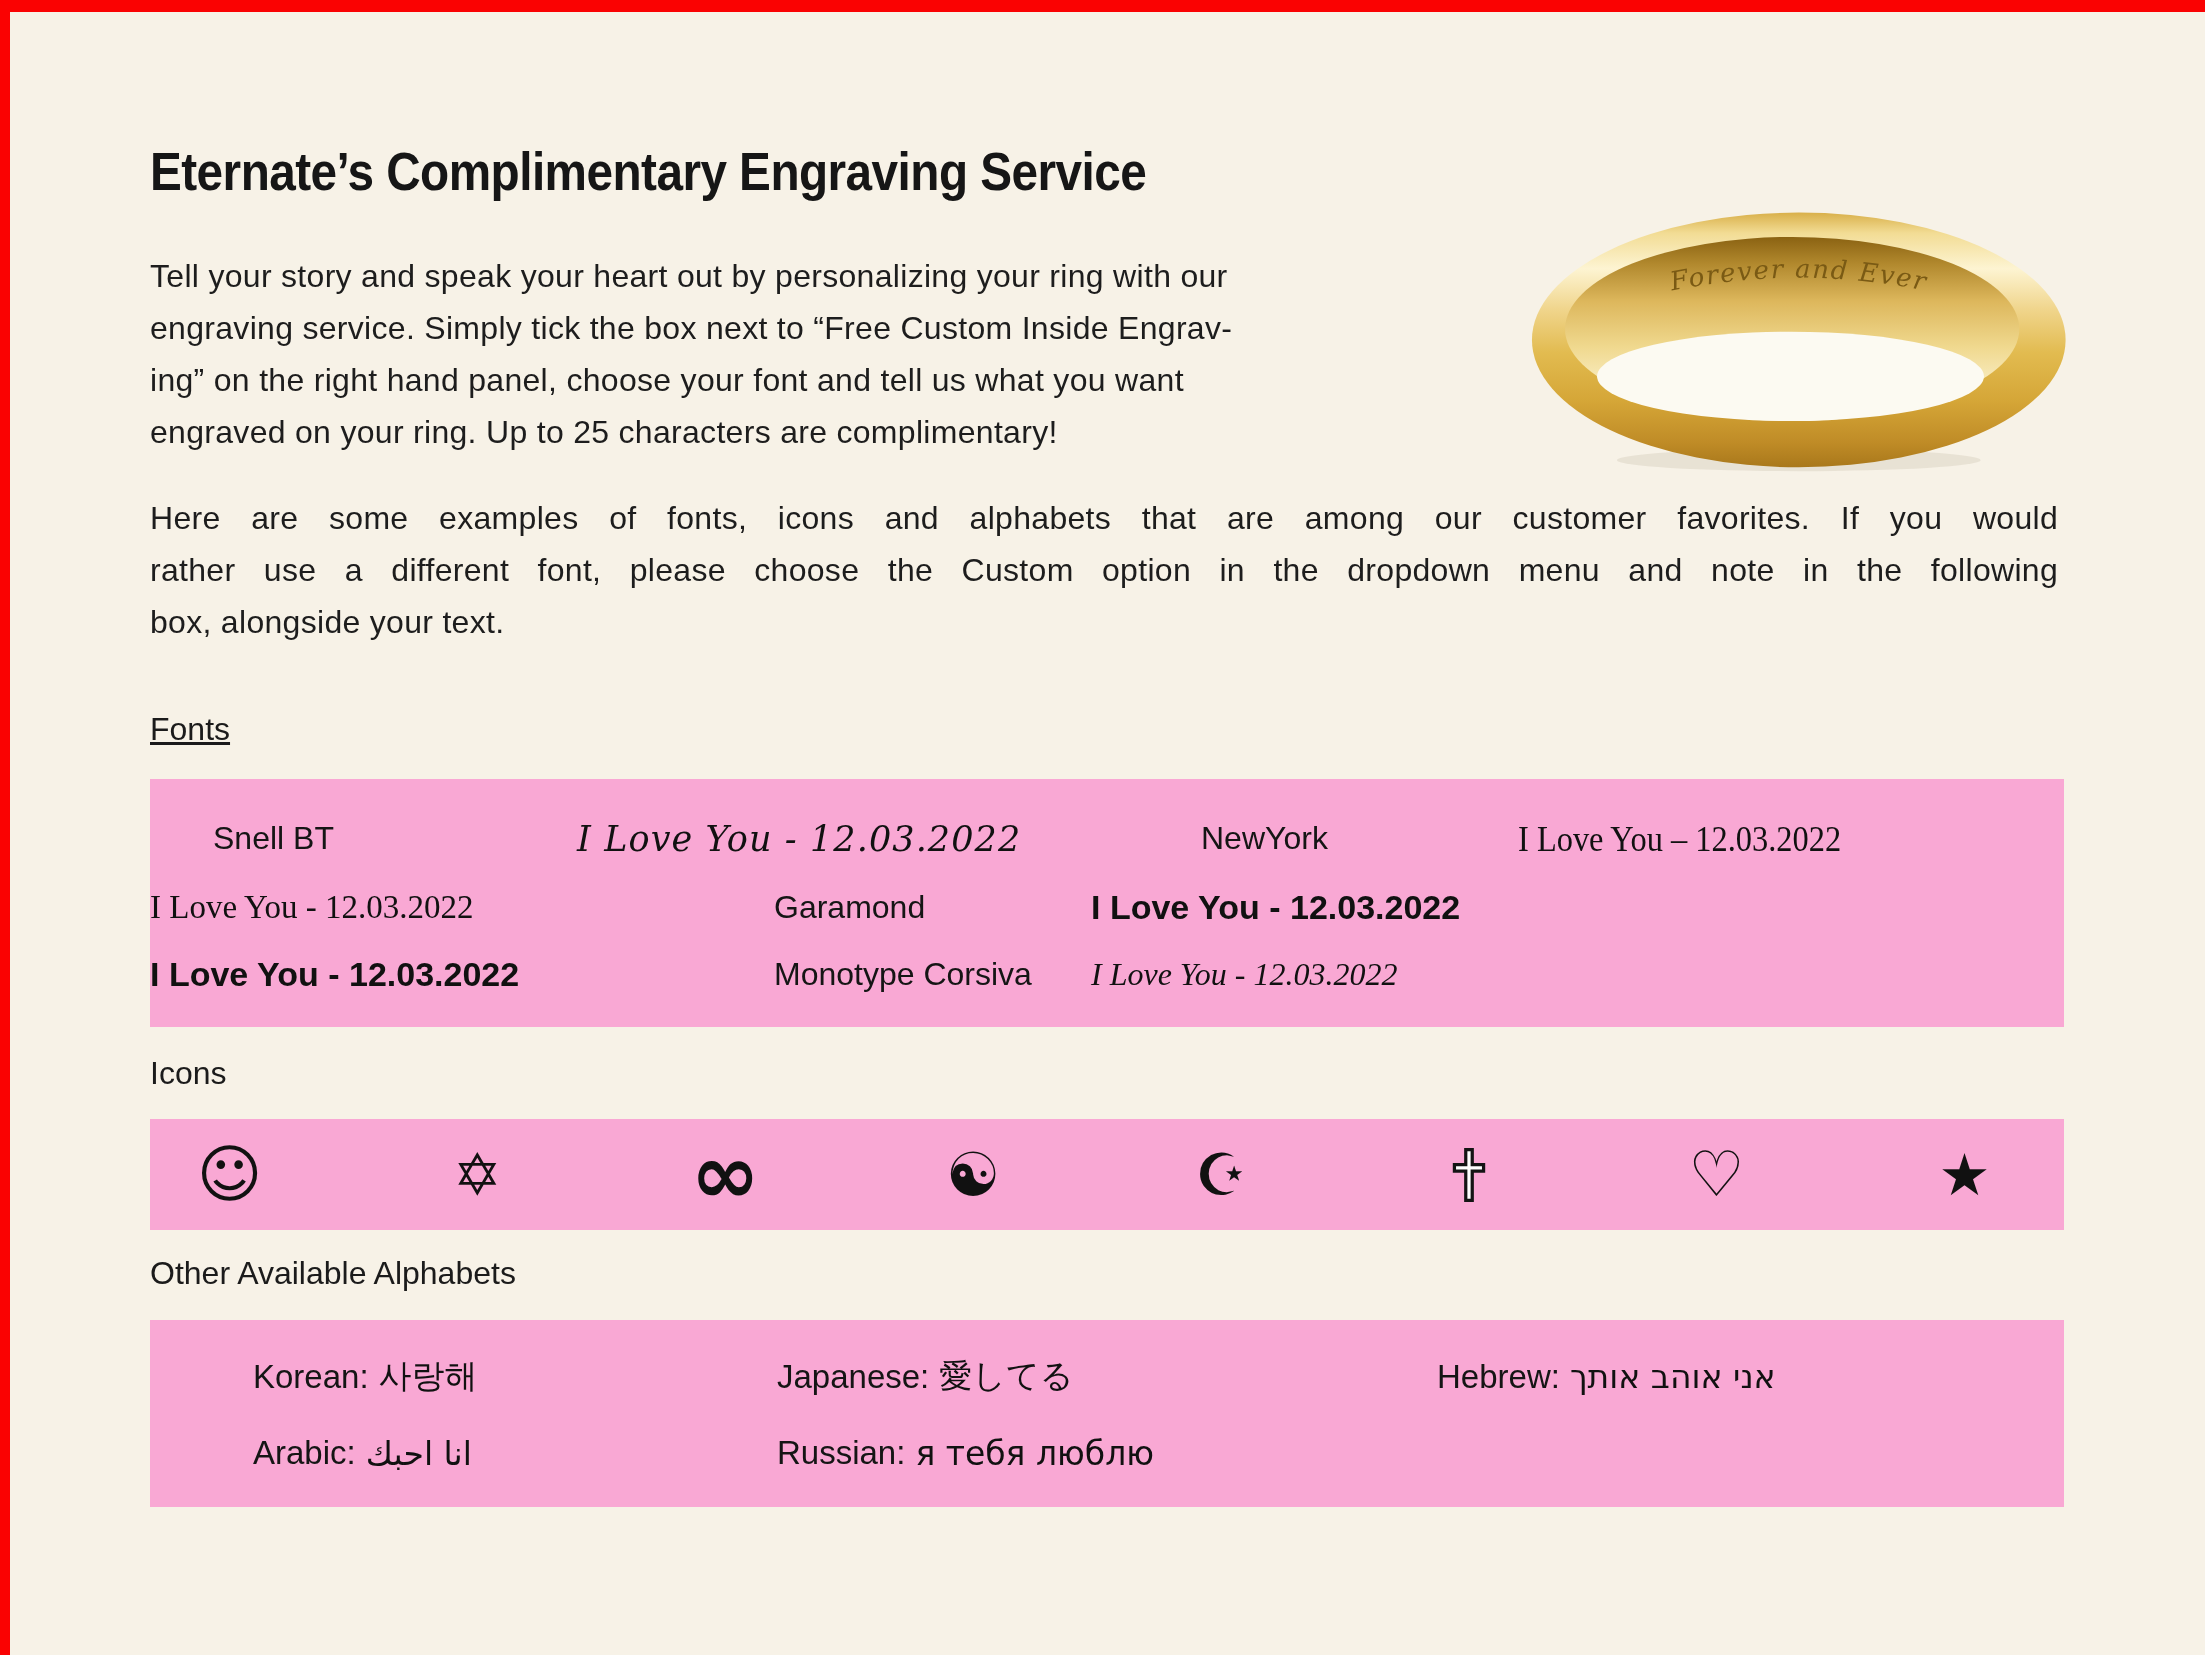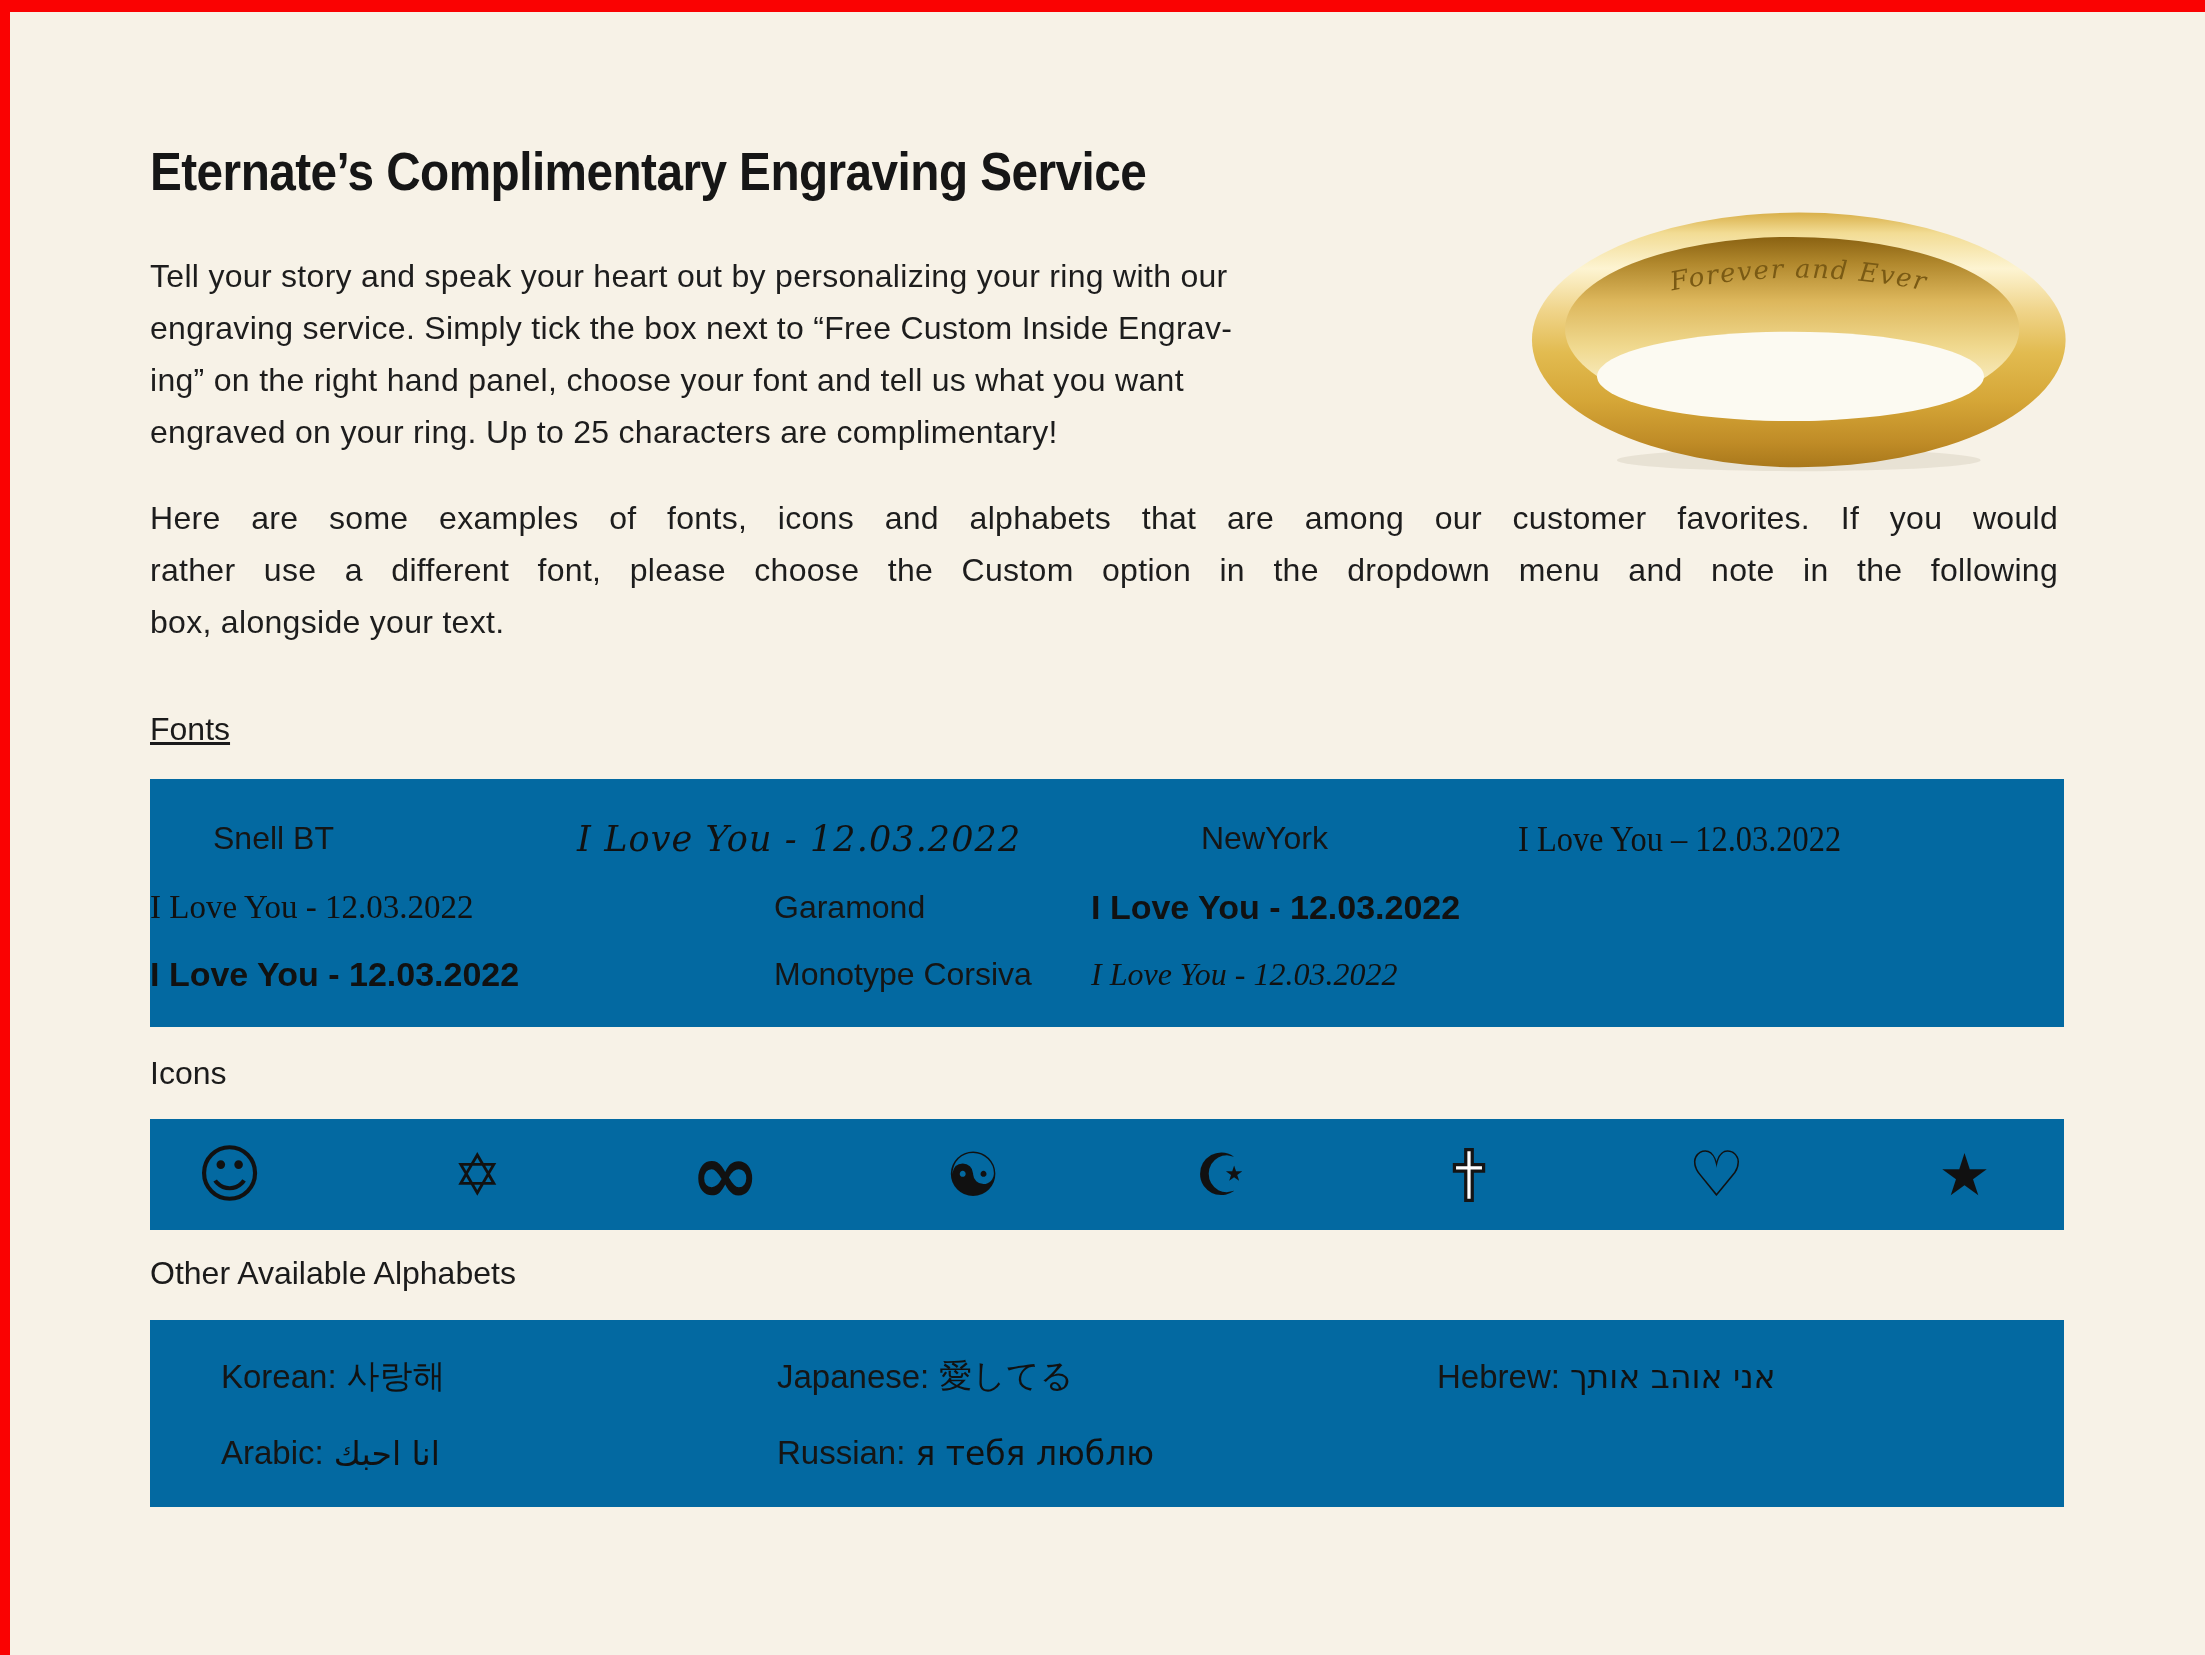--- a/index.html
+++ b/index.html
@@ -30,21 +30,21 @@
   .note .lastline{text-align:left;}
 
   .section-label{
     position:absolute;left:150px;
     font-size:32px;font-weight:400;color:#1b1b1b;white-space:nowrap;
   }
   #fonts-label{top:711px;text-decoration:underline;}
   #icons-label{top:1055px;}
   #alphabets-label{top:1255px;}
 
-  .white-box{position:absolute;left:150px;width:1914px;background:#0369a1;}
+  .white-box{position:absolute;left:150px;width:1914px;background:#f9a8d4;}
   #fonts-box{top:779px;height:248px;display:flex;flex-direction:column;justify-content:space-evenly;padding:11px 0 5.5px 0;box-sizing:border-box;}
   .font-row{display:flex;align-items:center;}
   .fname1{width:364px;padding-left:63px;box-sizing:content-box;}
   .fsample1{width:624px;}
   .fname2{width:317px;}
   .fsample2{flex:1;}
   .fname{font-size:32px;color:#151515;white-space:nowrap;}
   .fsample{color:#111;white-space:nowrap;}
   .f-snell{font-family:"DejaVu Serif", serif;font-style:italic;font-size:35px;letter-spacing:1.1px;}
   .f-times{font-family:"Liberation Serif", serif;font-size:33px;}
@@ -59,21 +59,21 @@
   .i-david{font-size:58px;}
   .i-infinity{font-size:83px;font-weight:700;}
   .i-yinyang{font-size:61px;}
   .i-crescent{font-size:58px;}
   .i-heart{font-size:63px;}
   .i-star{font-size:58px;}
 
   #alphabets-box{top:1320px;height:187px;display:flex;flex-direction:column;justify-content:space-evenly;box-sizing:border-box;}
   .alpha-row{display:flex;align-items:center;}
   .acell{display:flex;align-items:center;white-space:nowrap;}
-  .acell1{width:627px;padding-left:71px;box-sizing:border-box;text-align:right;}
+  .acell1{width:627px;padding-left:103px;box-sizing:border-box;text-align:right;}
   .acell2{width:660px;}
   .acell3{flex:1;}
   .alang{font-size:33px;color:#151515;margin-right:10px;}
   .atext{font-size:33px;font-family:"DejaVu Sans", sans-serif;color:#111;}
   .tofu{
     display:inline-block;width:30px;height:40px;margin:0 3.3px;vertical-align:-3.3px;
     border:2.8px solid #151515;
     background:
       linear-gradient(to top right, transparent calc(50% - 1.4px), #151515 calc(50% - 1.4px), #151515 calc(50% + 1.4px), transparent calc(50% + 1.4px)),
       linear-gradient(to bottom right, transparent calc(50% - 1.4px), #151515 calc(50% - 1.4px), #151515 calc(50% + 1.4px), transparent calc(50% + 1.4px));

